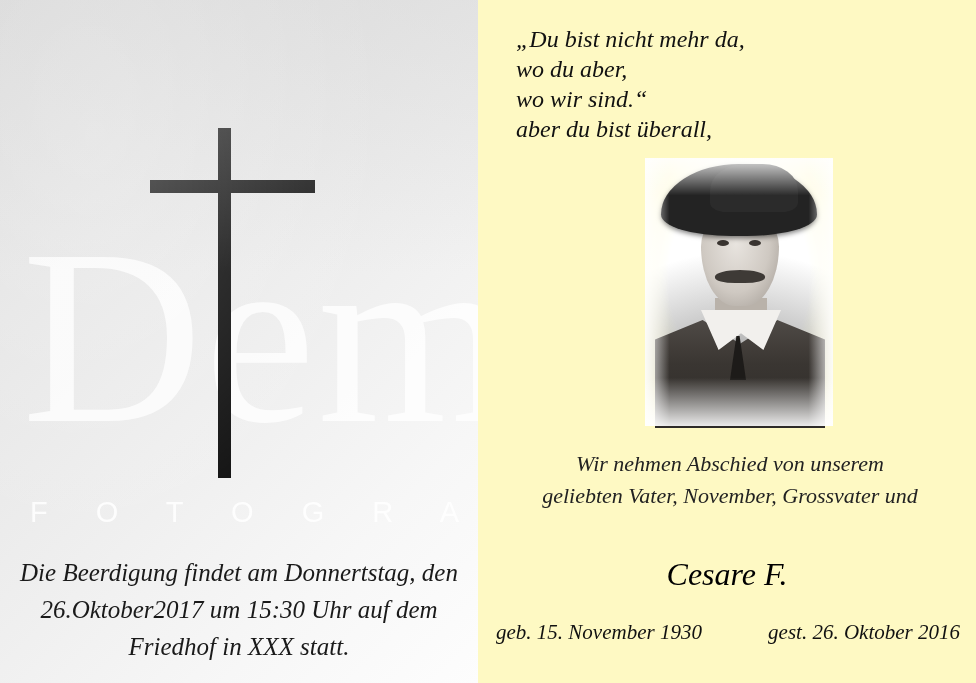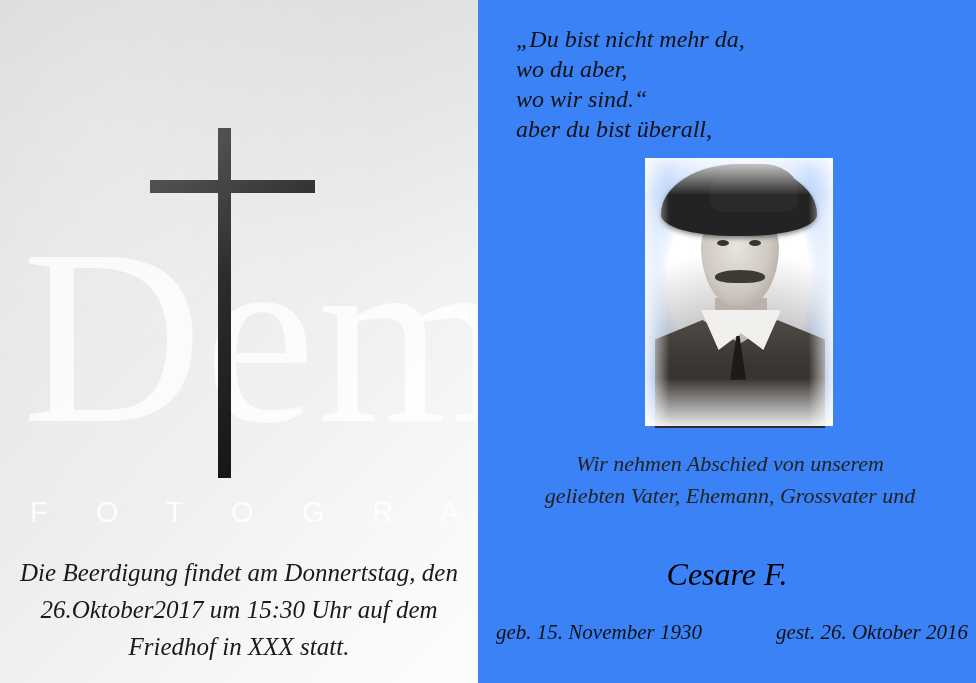--- a/index.html
+++ b/index.html
@@ -104,21 +104,21 @@
   .left-text .l {
     display: block;
     white-space: nowrap;
   }
 
   
   .right-panel {
     position: relative;
     width: 498px;
     height: 683px;
-    background: #3b82f6;
+    background: #fef9c3;
     overflow: hidden;
     flex: none;
     font-family: Liberation Serif, serif;
   }
 
   .quote {
     position: absolute;
     left: 38px;
     top: 24px;
     font-size: 24px;
@@ -269,21 +269,21 @@
     left: 18px;
     right: 0;
     top: 620px;
     display: flex;
     justify-content: space-between;
     font-size: 21px;
     font-style: italic;
     color: #111111;
     text-align: center;
   }
-  .dates .d-right { padding-right: 8px; }
+  .dates .d-right { padding-right: 16px; }
 </style>
 </head>
 <body>
 
 <div class="card">
 
   <div class="left-panel">
 
     <div class="watermark">Demo</div>
     <div class="watermark-sub">F O T O G R A F I E</div>
@@ -320,21 +320,21 @@
       <div class="p-eye right"></div>
       <div class="p-mustache"></div>
       <div class="p-hat">
         <div class="p-hat-crown"></div>
       </div>
       <div class="p-fade"></div>
     </div>
 
     <div class="farewell">
       <span class="l">Wir nehmen Abschied von unserem</span>
-      <span class="l">geliebten Vater, Ehemann, Grossvater und</span>
+      <span class="l">geliebten Vater, November, Grossvater und</span>
     </div>
 
     <div class="name">Cesare F.</div>
 
     <div class="dates">
       <span class="d-left">geb. 15. November 1930</span>
       <span class="d-right">gest. 26. Oktober 2016</span>
     </div>
   </div>
 </div>

